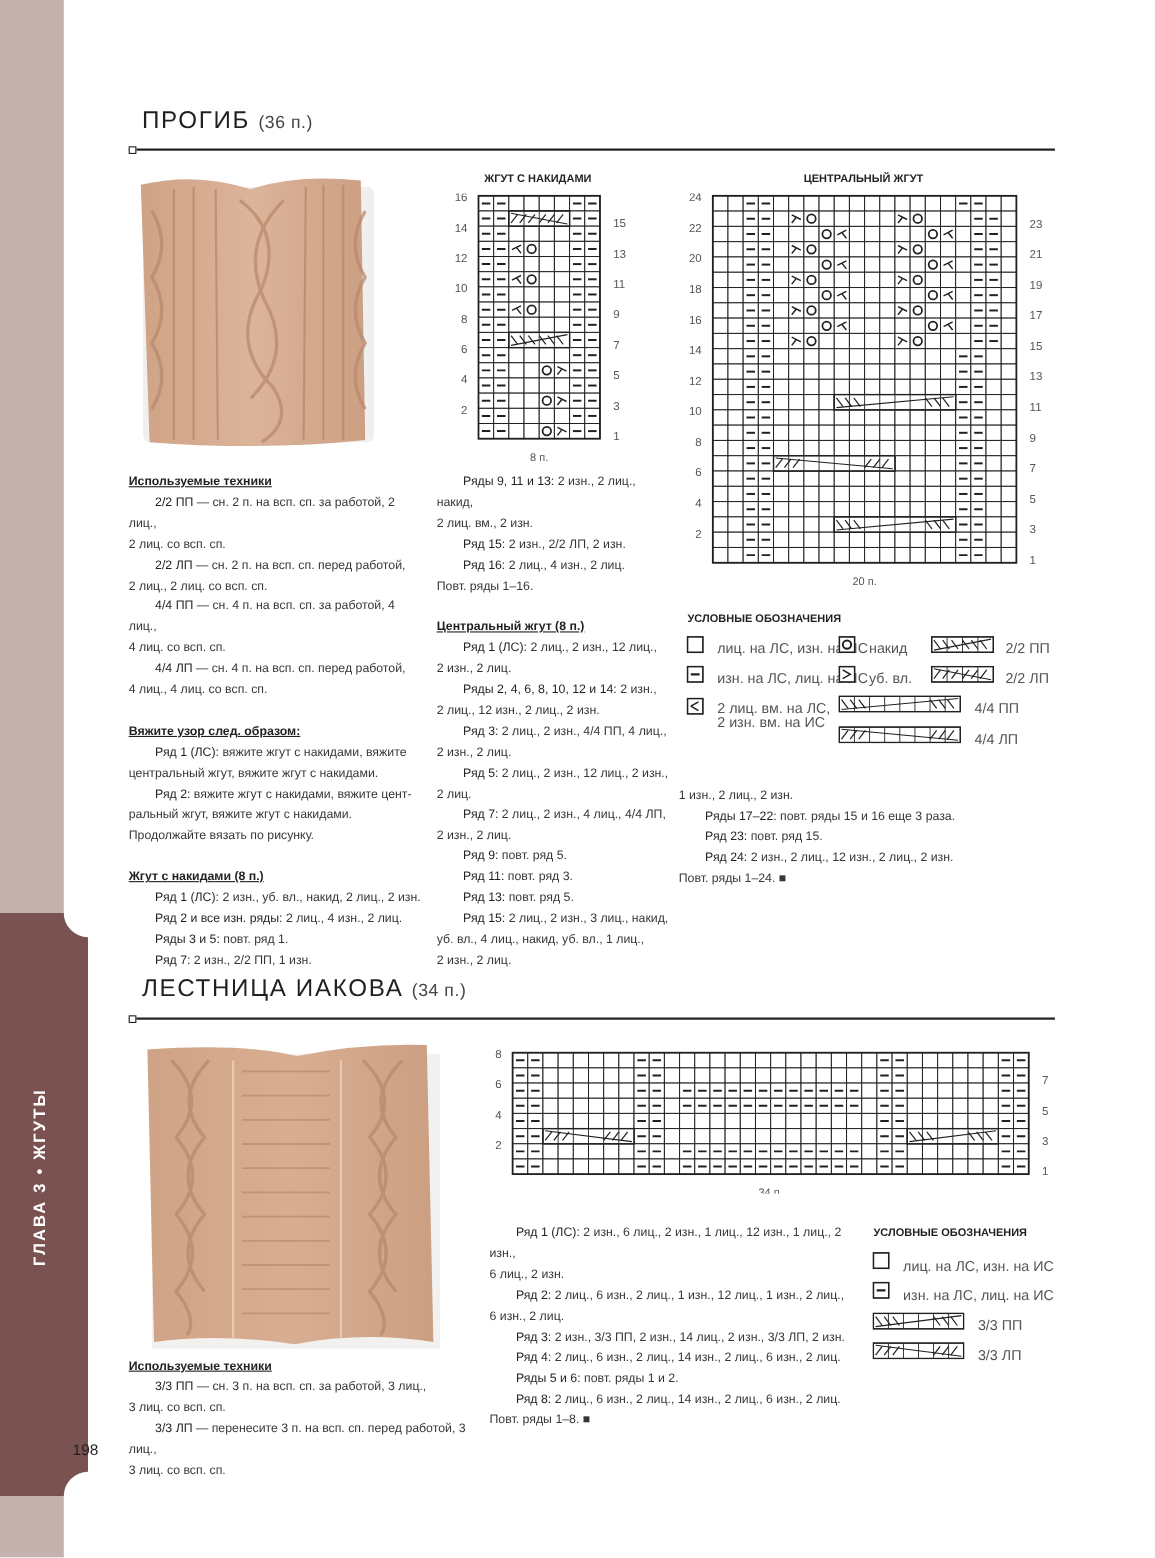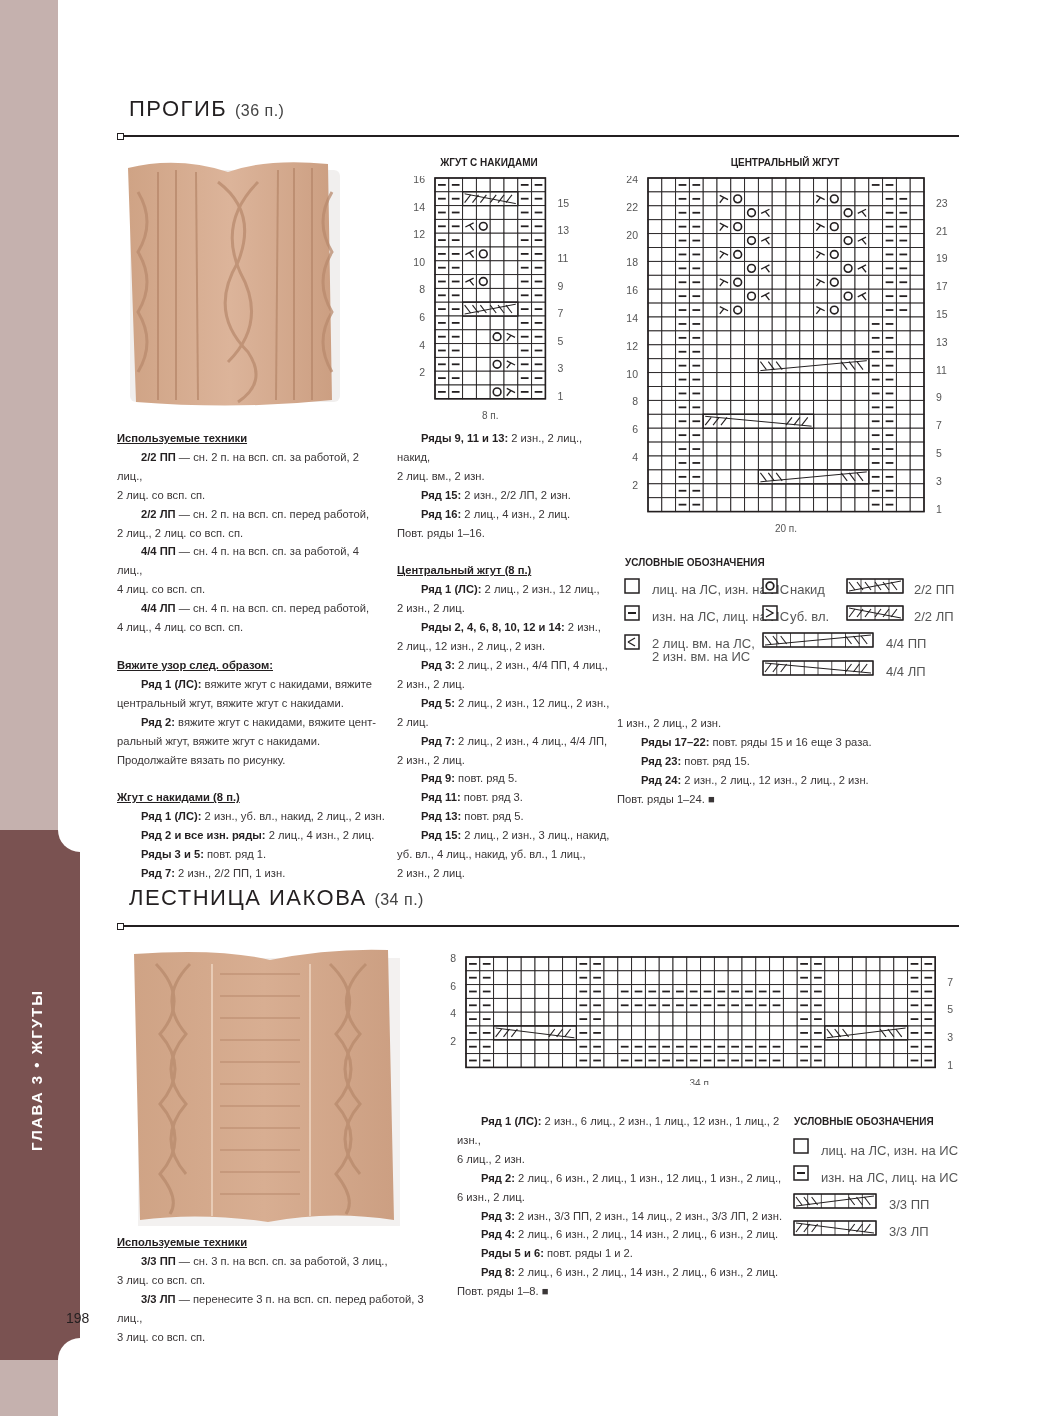--- a/index.html
+++ b/index.html
@@ -16,21 +16,21 @@
   .section-title { position: absolute; left: 129px; font-size: 22px; letter-spacing: 1.5px; color: #231f20; }
   .section-title .count { font-size: 16px; letter-spacing: 0.5px; color: #444; }
   .rule { position: absolute; left: 117px; width: 842px; height: 1.5px; background: #231f20; }
   .rule::before { content: ""; position: absolute; left: 0; top: -2px; width: 5px; height: 5px; border: 1px solid #231f20; background: #fff; }
 
   .swatch { position: absolute; }
 
   .txt { position: absolute; font-family: "Liberation Sans", sans-serif; font-size: 11.2px; line-height: 18.9px; color: #3a3637; }
   .txt p { margin: 0; }
   .txt .gap { height: 19px; }
-  .txt b { color: #231f20; font-weight: bold; padding-left: 24px; }
+  .txt b { color: #231f20; font-weight: normal; padding-left: 24px; }
   .txt .head { font-weight: bold; color: #231f20; text-decoration: underline; }
 
   .chart-title { position: absolute; font-size: 10px; font-weight: bold; text-align: center; color: #231f20; }
   .chart-wrap { position: absolute; }
 
   .legend-title { position: absolute; font-size: 10px; font-weight: bold; color: #231f20; text-align: center; }
   .legend-item { position: absolute; font-size: 13px; color: #555; line-height: 13px; }
   .legend-sym { position: absolute; }
 </style>
 </head>
@@ -1242,21 +1242,21 @@
 </svg>
 
 <div class="txt" style="left:117px; top:1233px; width:320px;">
   <p class="head">Используемые техники</p>
   <p><b>3/3 ПП</b><span> — сн. 3 п. на всп. сп. за работой, 3 лиц.,</span></p>
   <p>3 лиц. со всп. сп.</p>
   <p><b>3/3 ЛП</b><span> — перенесите 3 п. на всп. сп. перед работой, 3 лиц.,</span></p>
   <p>3 лиц. со всп. сп.</p>
 </div>
 
-<div class="txt" style="left:445px; top:1112px; width:330px;margin-left:12px;">
+<div class="txt" style="left:445px; top:1112px; width:330px;">
   <div>
       <p><b>Ряд 1 (ЛС):</b><span> 2 изн., 6 лиц., 2 изн., 1 лиц., 12 изн., 1 лиц., 2 изн.,</span></p>
       <p><span>6 лиц., 2 изн.</span></p>
       <p><b>Ряд 2:</b><span> 2 лиц., 6 изн., 2 лиц., 1 изн., 12 лиц., 1 изн., 2 лиц.,</span></p>
       <p><span>6 изн., 2 лиц.</span></p>
       <p><b>Ряд 3:</b><span> 2 изн., 3/3 ПП, 2 изн., 14 лиц., 2 изн., 3/3 ЛП, 2 изн.</span></p>
       <p><b>Ряд 4:</b><span> 2 лиц., 6 изн., 2 лиц., 14 изн., 2 лиц., 6 изн., 2 лиц.</span></p>
       <p><b>Ряды 5 и 6:</b><span> повт. ряды 1 и 2.</span></p>
       <p><b>Ряд 8:</b><span> 2 лиц., 6 изн., 2 лиц., 14 изн., 2 лиц., 6 изн., 2 лиц.</span></p>
       <p><span>Повт. ряды 1–8. ■</span></p>

